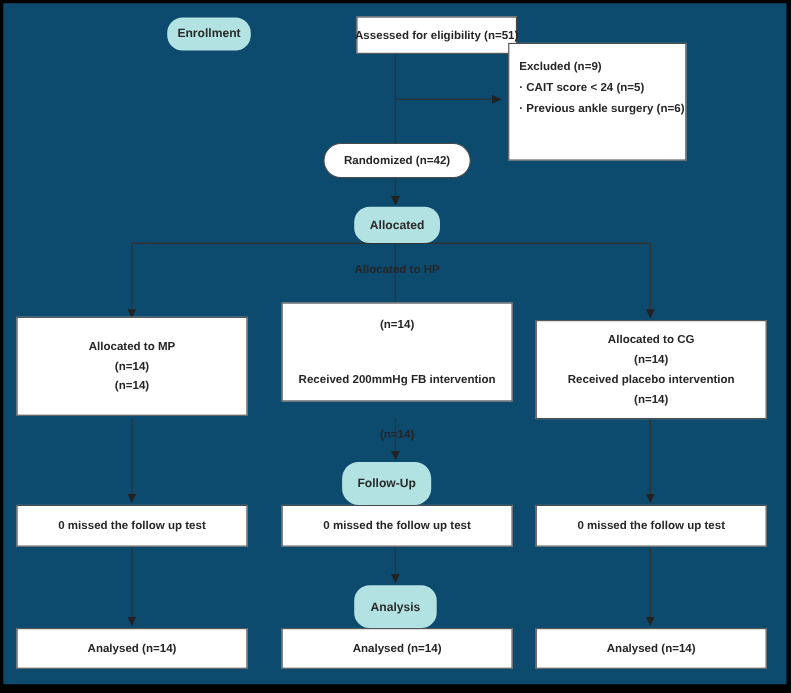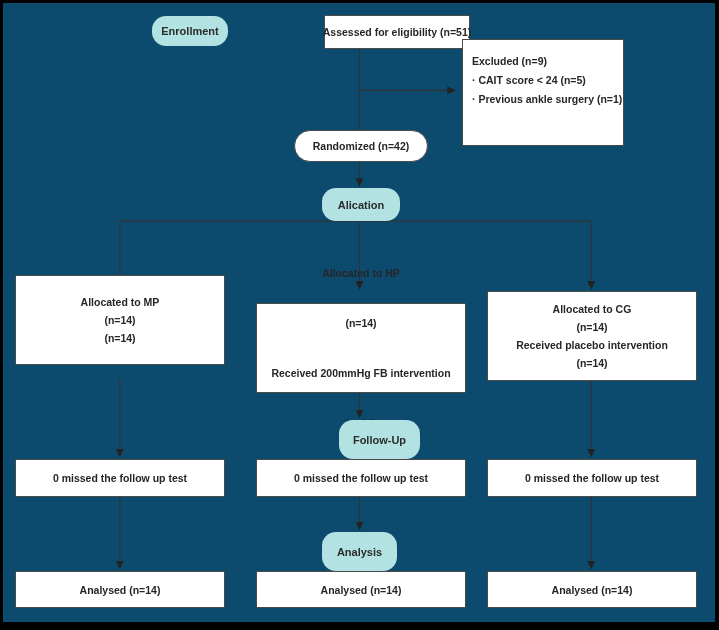--- a/index.html
+++ b/index.html
@@ -70,44 +70,44 @@
     <line x1="360" y1="380" x2="360" y2="418" marker-end="url(#ah)"></line>
     <line x1="592" y1="380" x2="592" y2="457" marker-end="url(#ah)"></line>
     <line x1="120" y1="496" x2="120" y2="569" marker-end="url(#ah)"></line>
     <line x1="360" y1="496" x2="360" y2="530" marker-end="url(#ah)"></line>
     <line x1="592" y1="496" x2="592" y2="569" marker-end="url(#ah)"></line>
   </svg>
 
   <div class="boxlayer">
 
     <div class="pill" style="left:149px;top:13px;width:76px;height:30px;">Enrollment</div>
-    <div class="pill" style="left:319px;top:185px;width:78px;height:33px;">Alication</div>
-    <div class="pill" style="left:336px;top:417px;width:81px;height:39px;">Follow-Up</div>
+    <div class="pill" style="left:319px;top:185px;width:78px;height:33px;">Allocated</div>
+    <div class="pill" style="left:308px;top:417px;width:81px;height:39px;border-radius:15px;">Follow-Up</div>
     <div class="pill" style="left:319px;top:529px;width:75px;height:39px;">Analysis</div>
 
     <div class="box" style="left:285px;top:12px;width:146px;height:34px;margin-left:36px;">
       <span class="ln">Assessed for eligibility (n=51)</span>
     </div>
 
     <div class="box excluded" style="left:459px;top:36px;width:162px;height:107px;">
       <span class="ln">Excluded (n=9)</span>
       <span class="ln">· CAIT score &lt; 24 (n=5)</span>
-      <span class="ln">· Previous ankle surgery (n=1)</span>
+      <span class="ln">· Previous ankle surgery (n=6)</span>
     </div>
 
     <div class="box" style="left:291px;top:127px;width:134px;height:32px;border-radius:16px;">
       <span class="ln">Randomized (n=42)</span>
     </div>
 
-    <div class="box" style="left:12px;top:272px;width:210px;height:90px;align-items:center;">
+    <div class="box" style="left:12px;top:285px;width:210px;height:90px;align-items:center;">
       <span class="ln">Allocated to MP</span>
       <span class="ln">(n=14)</span>
       <span class="ln">(n=14)</span>
     </div>
-    <div class="box" style="left:253px;top:300px;width:210px;height:90px;gap:32px;">
+    <div class="box" style="left:253px;top:272px;width:210px;height:90px;gap:32px;">
       <span class="ln">Allocated to HP</span>
       <span class="ln">(n=14)</span>
       <span class="ln">Received 200mmHg FB intervention</span>
       <span class="ln">(n=14)</span>
     </div>
     <div class="box" style="left:484px;top:288px;width:210px;height:90px;">
       <span class="ln">Allocated to CG</span>
       <span class="ln">(n=14)</span>
       <span class="ln">Received placebo intervention</span>
       <span class="ln">(n=14)</span>

